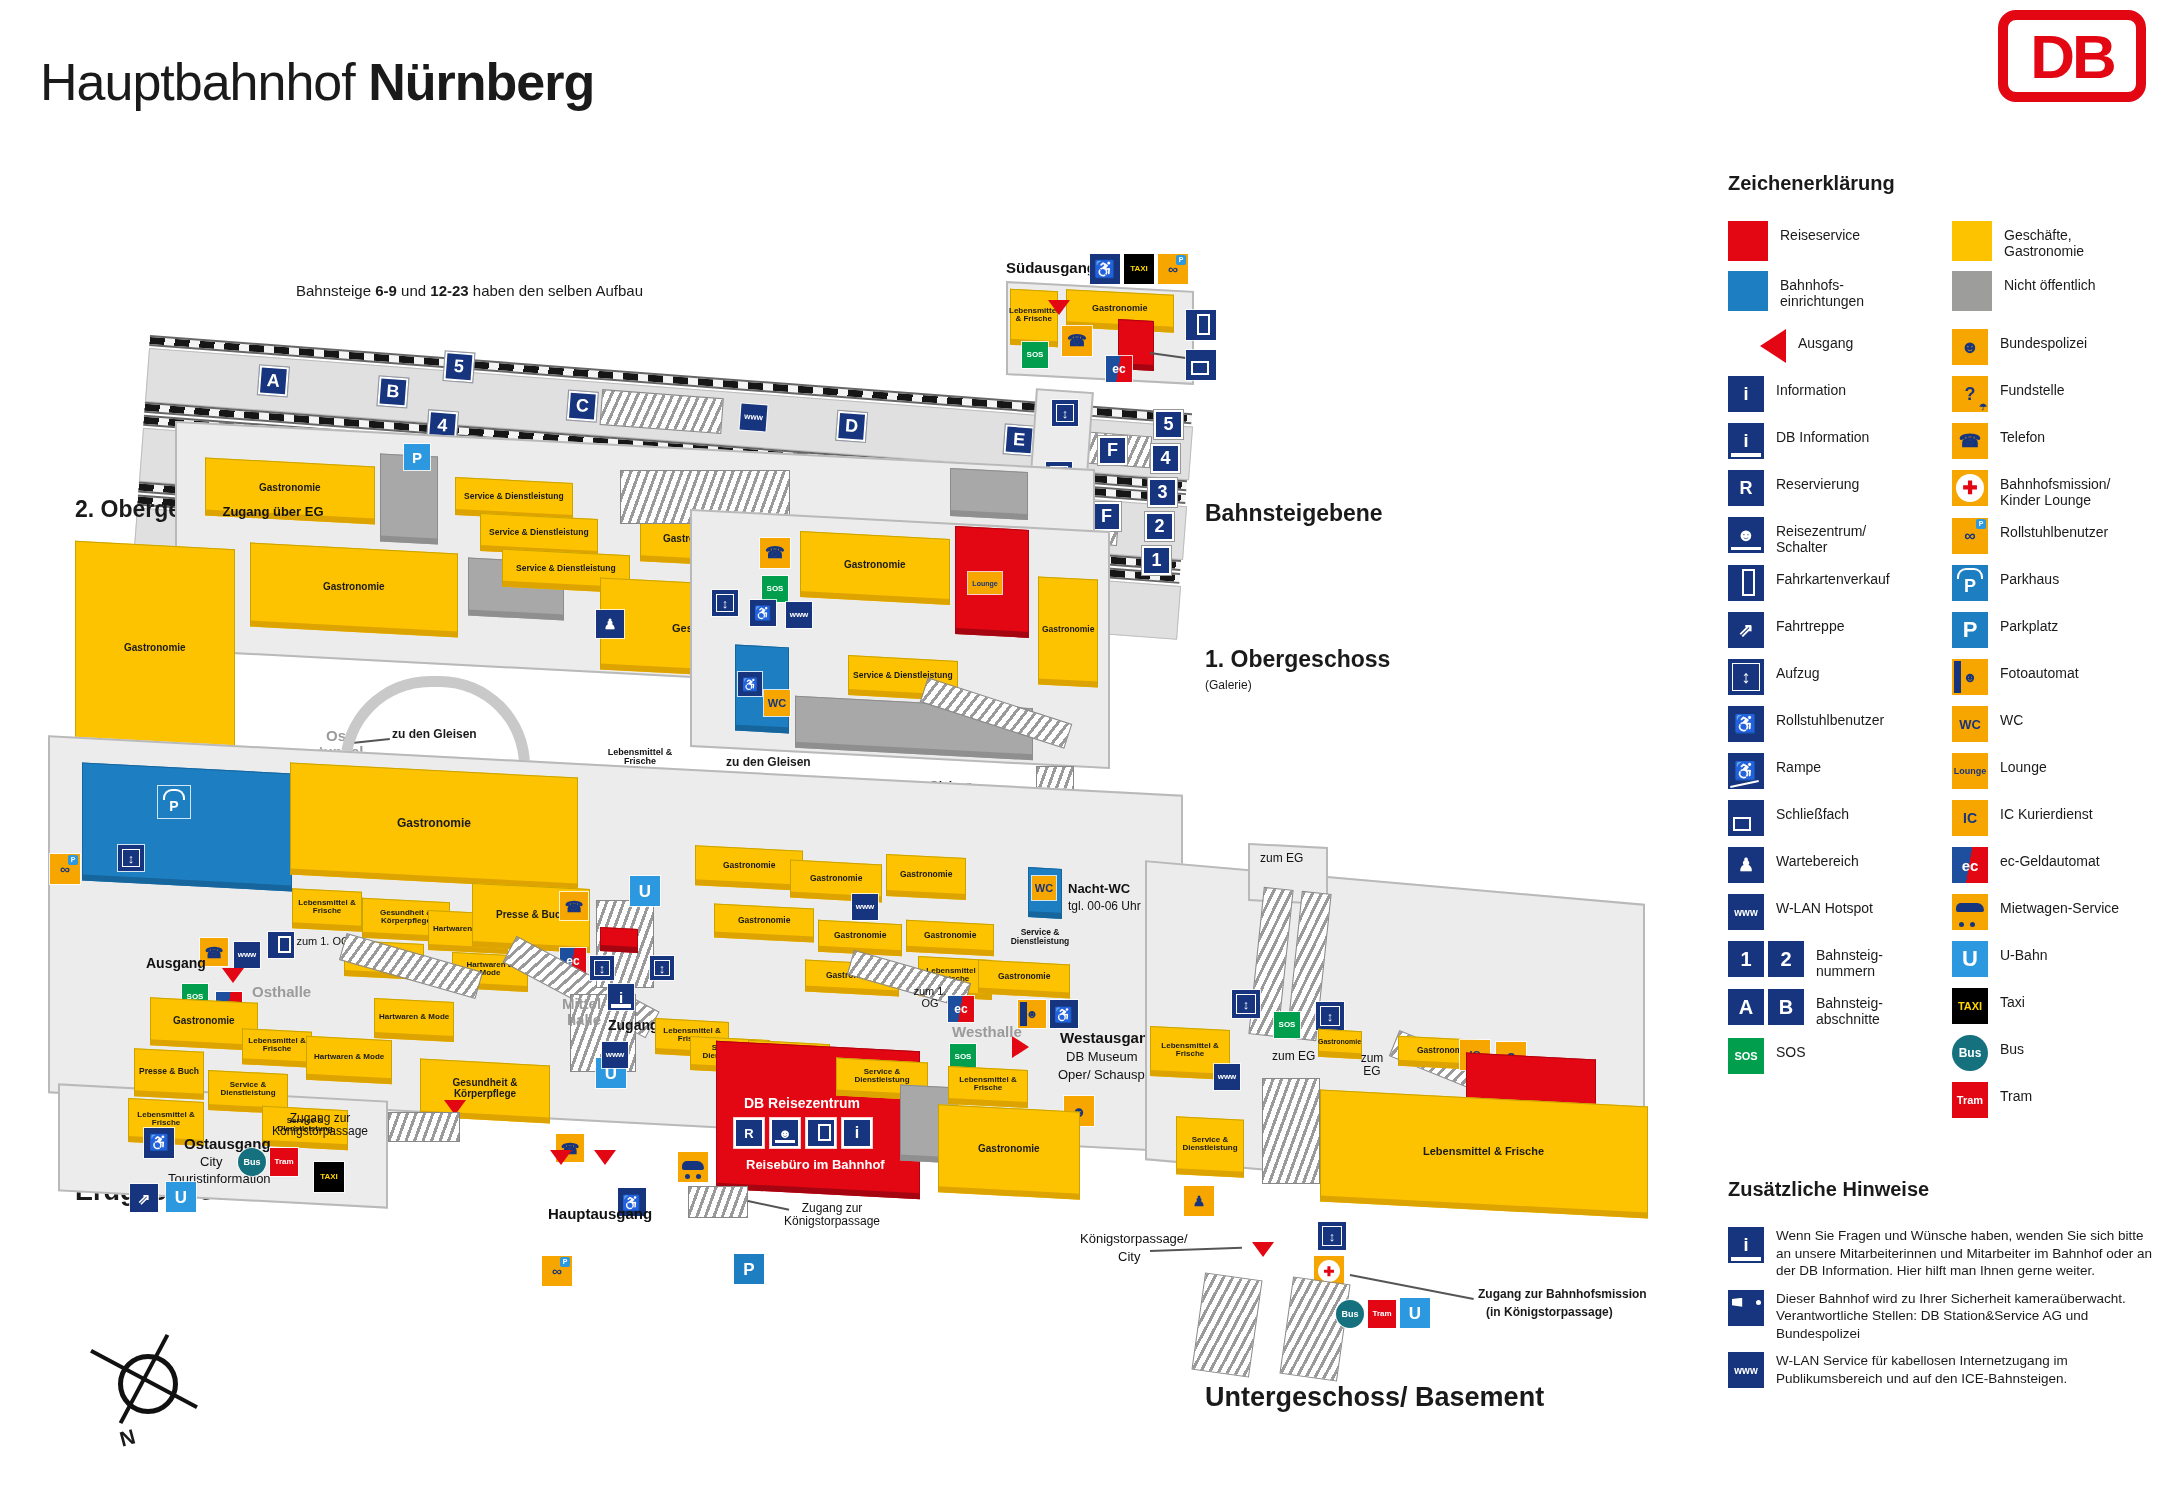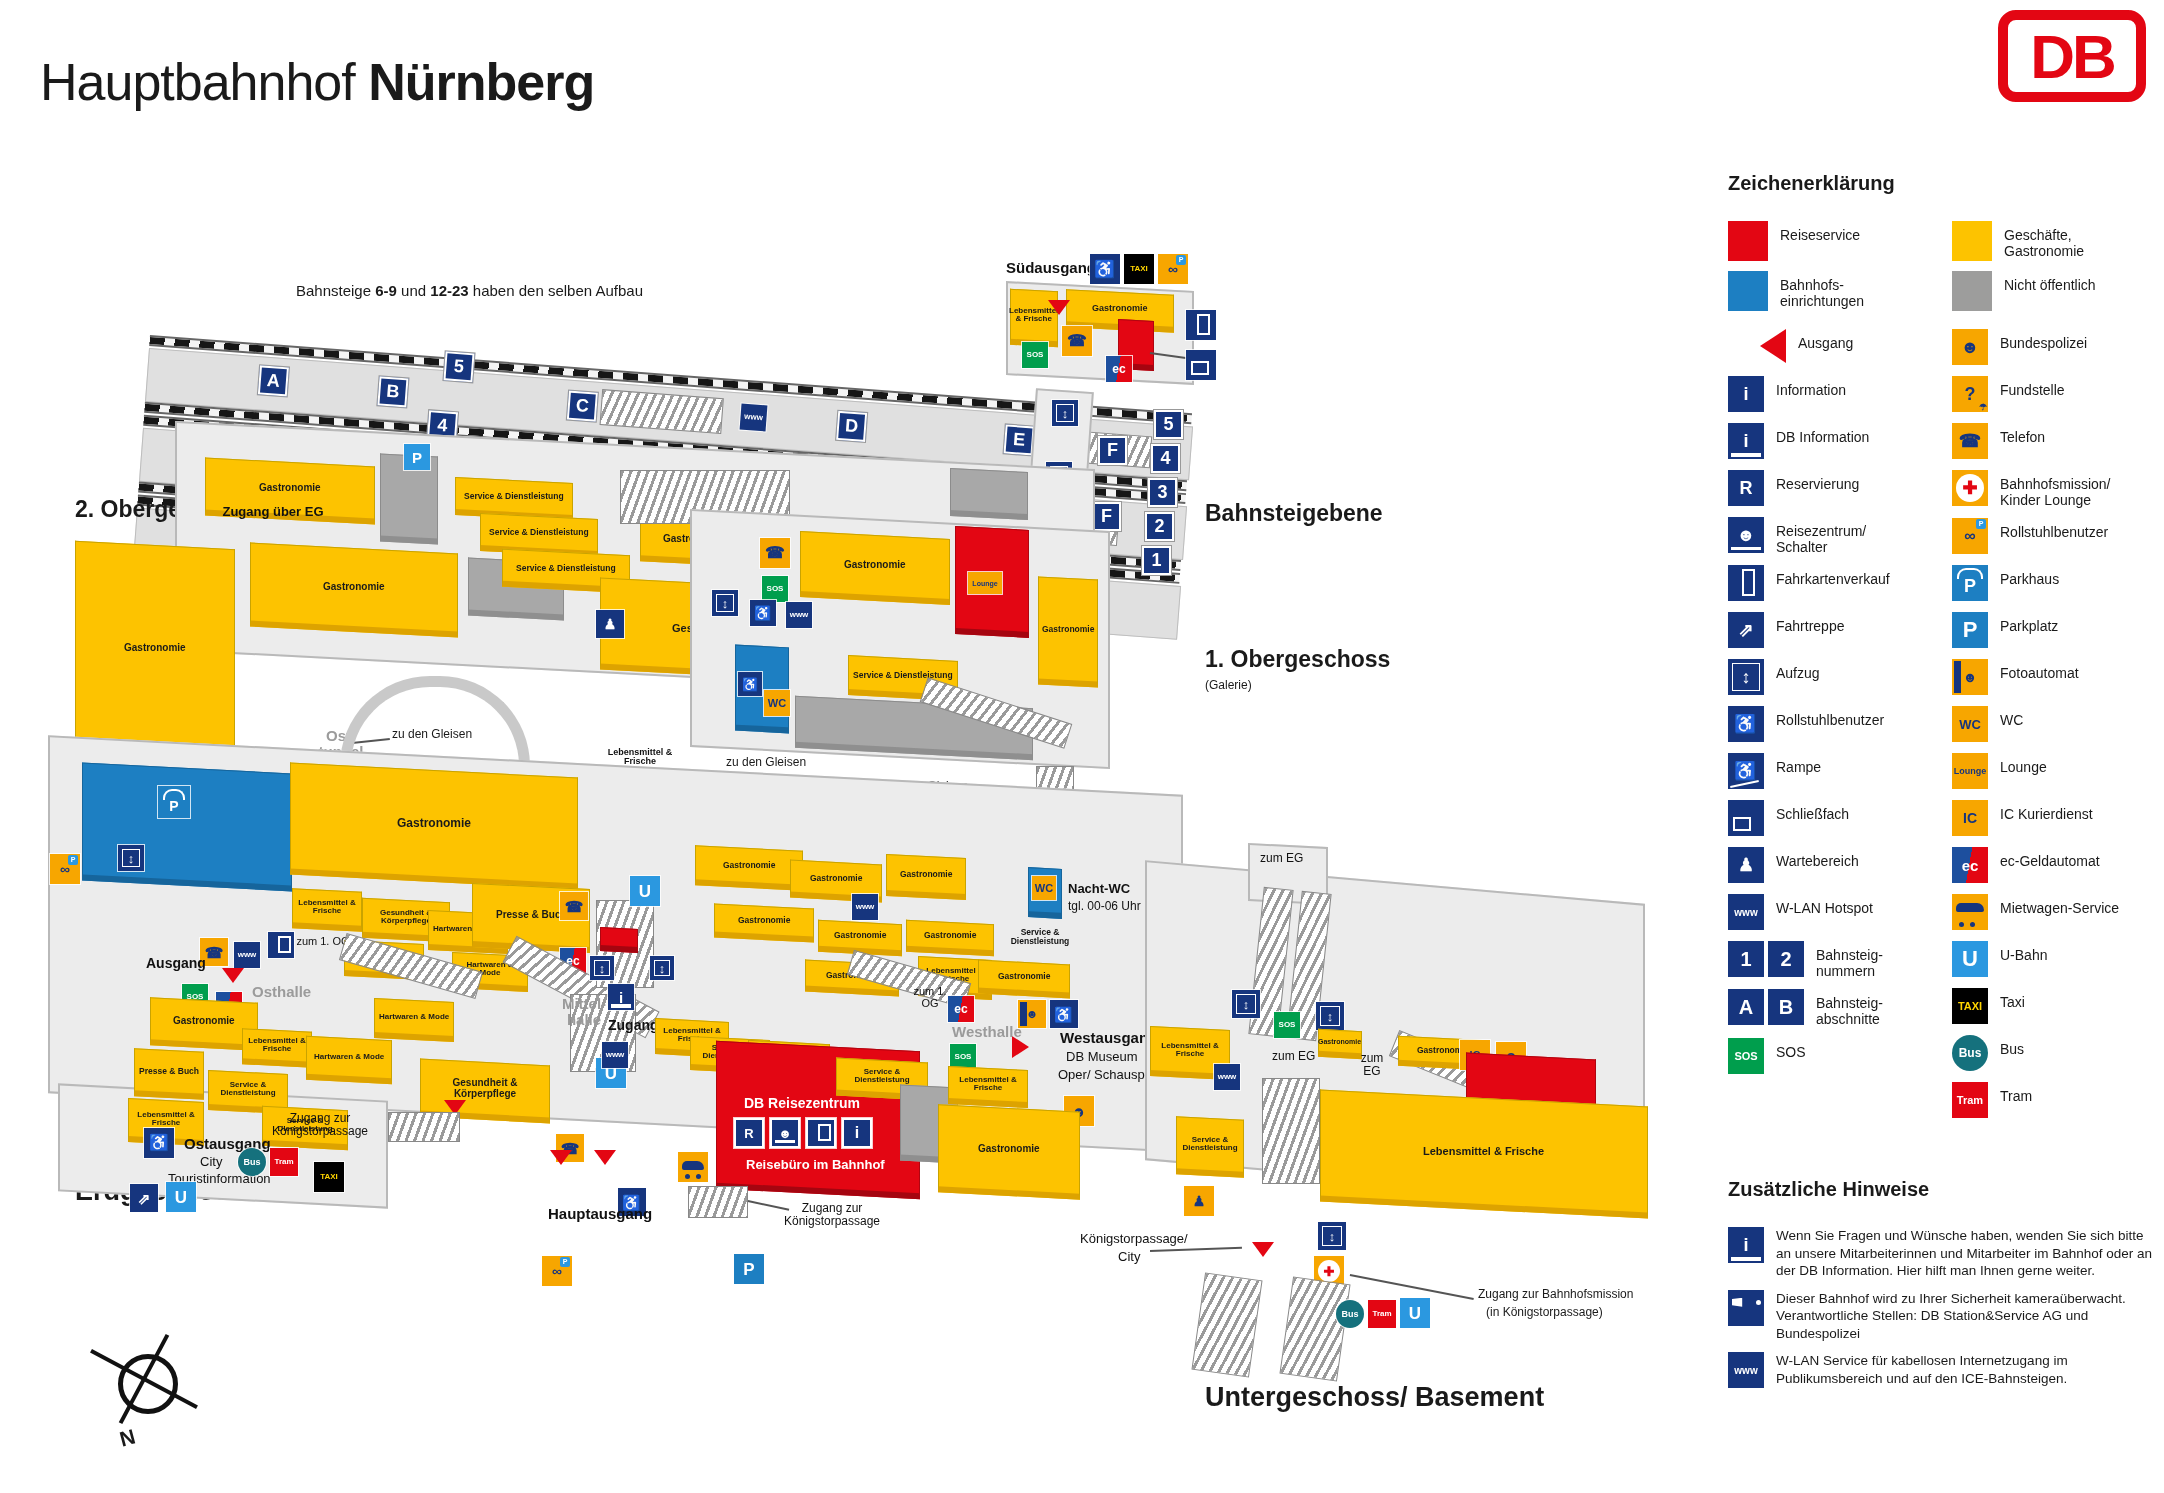--- a/index.html
+++ b/index.html
@@ -90,21 +90,21 @@
   .blk.gr{background:#a8a8a8;border-color:#8c8c8c;border-bottom-color:#8f8f8f;}
   .blk.rd{background:#e30613;border-color:#b00510;border-bottom-color:#a50510;}
   .blk.bl{background:#1d7fc2;border-color:#16659c;border-bottom-color:#16659c;}
   .mlab{position:absolute;font-size:10px;font-weight:700;line-height:1.05;color:#111;text-align:center;}
   .glab{position:absolute;font-size:15px;font-weight:700;line-height:1.05;color:#9b9b9b;text-align:center;}
   .flabel{position:absolute;font-size:23px;font-weight:700;}
   .big{font-size:27px;}
   .small{font-size:12px;font-weight:400;}
   .note{position:absolute;font-size:15px;}
   .note b{font-weight:700;}
-  .call{position:absolute;font-size:12px;font-weight:400;line-height:1.1;text-align:center;}
+  .call{position:absolute;font-size:12px;font-weight:700;line-height:1.1;text-align:center;}
   .bdg{position:absolute;width:29px;height:29px;background:#16357e;color:#fff;display:flex;align-items:center;
        justify-content:center;font-weight:700;font-size:18px;border:2px solid #fff;box-shadow:0 0 0 1px #999;
        box-sizing:border-box;}
   .tracks{position:absolute;left:150px;top:335px;width:1045px;height:240px;transform:rotate(4.3deg);
           transform-origin:0 0;}
   .track{position:absolute;left:0;width:1045px;height:11px;border-top:2px solid #666;border-bottom:2px solid #666;
          background:repeating-linear-gradient(90deg,#161616 0 15px,#f4f4f4 15px 25px);box-sizing:border-box;}
   .strip{position:absolute;left:0;width:1045px;height:52px;background:#e0e0e0;border:1px solid #bdbdbd;}
   .hatch{position:absolute;background:repeating-linear-gradient(110deg,#9a9a9a 0 3px,#fff 3px 8px);
          border:1px solid #888;}

